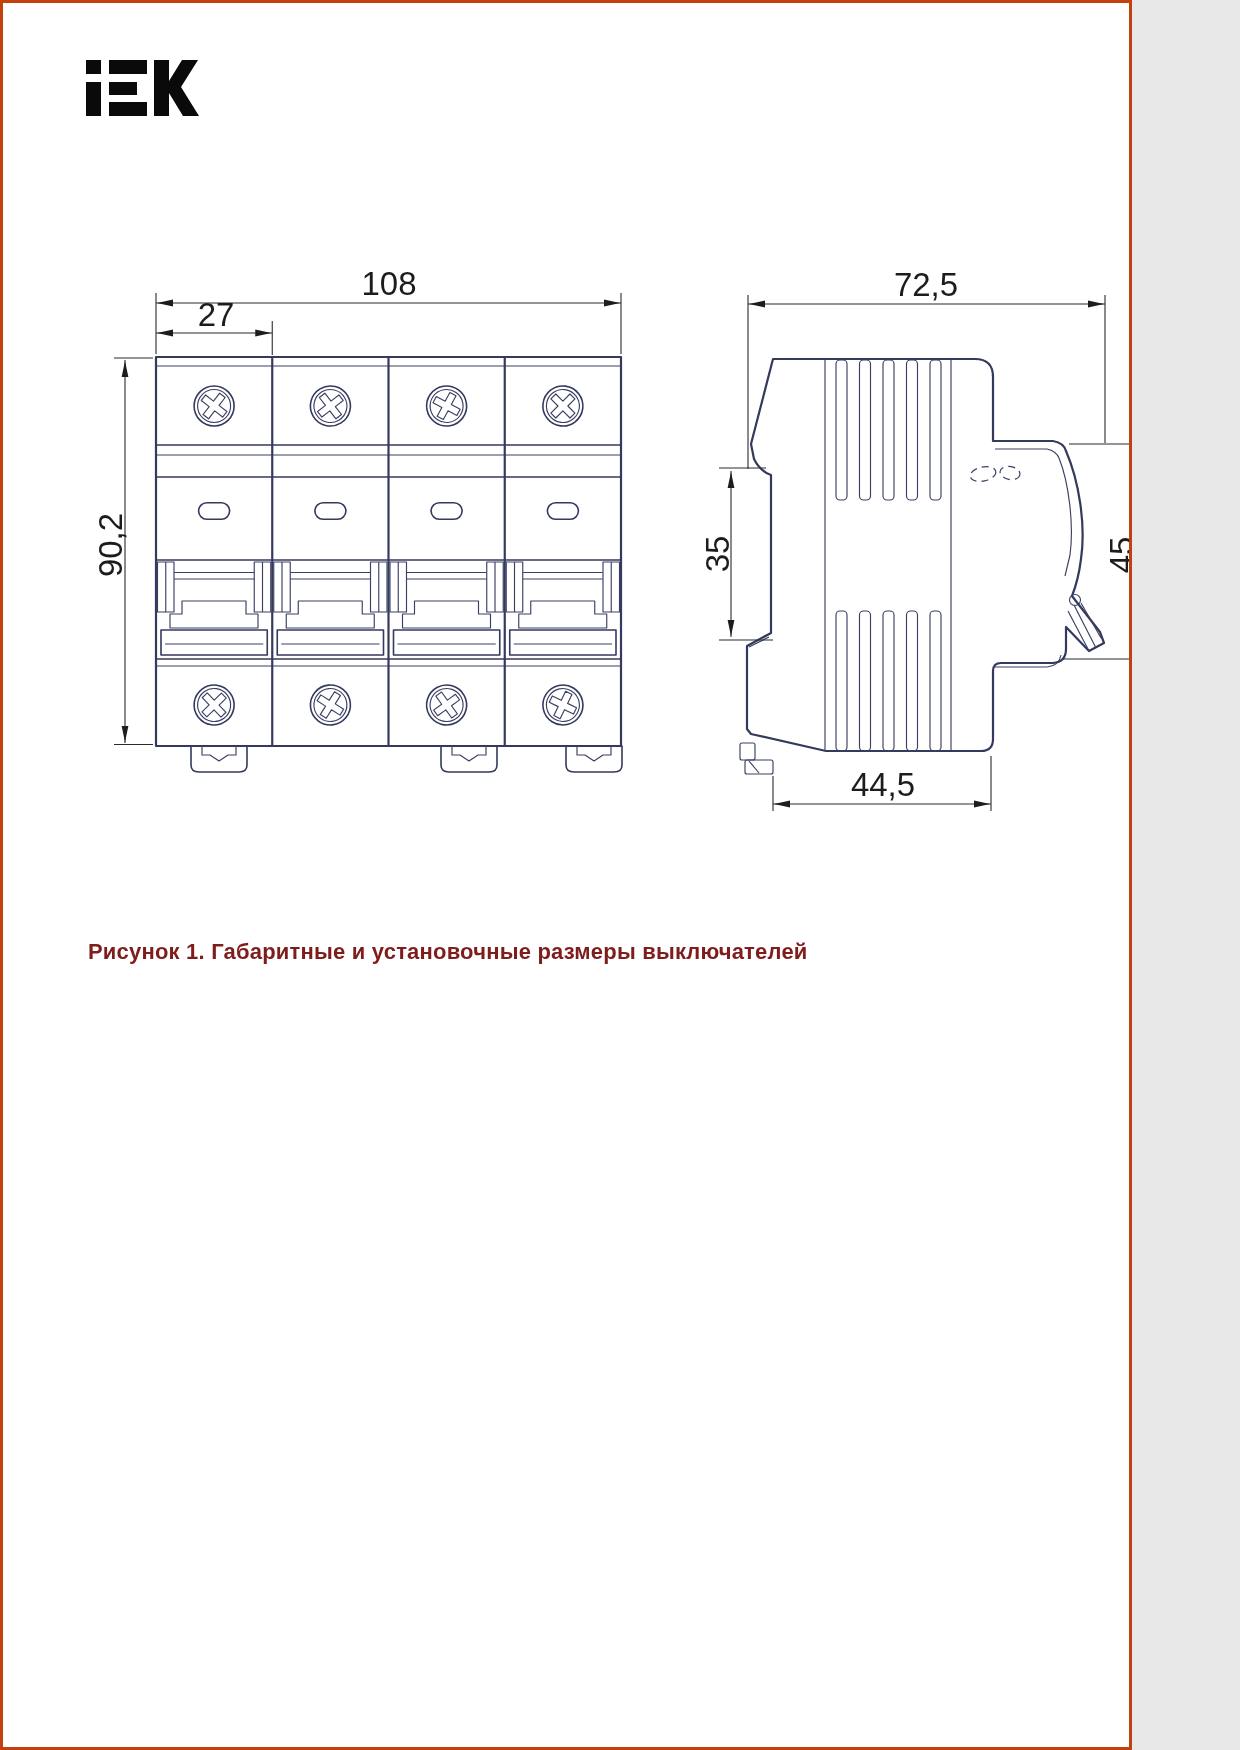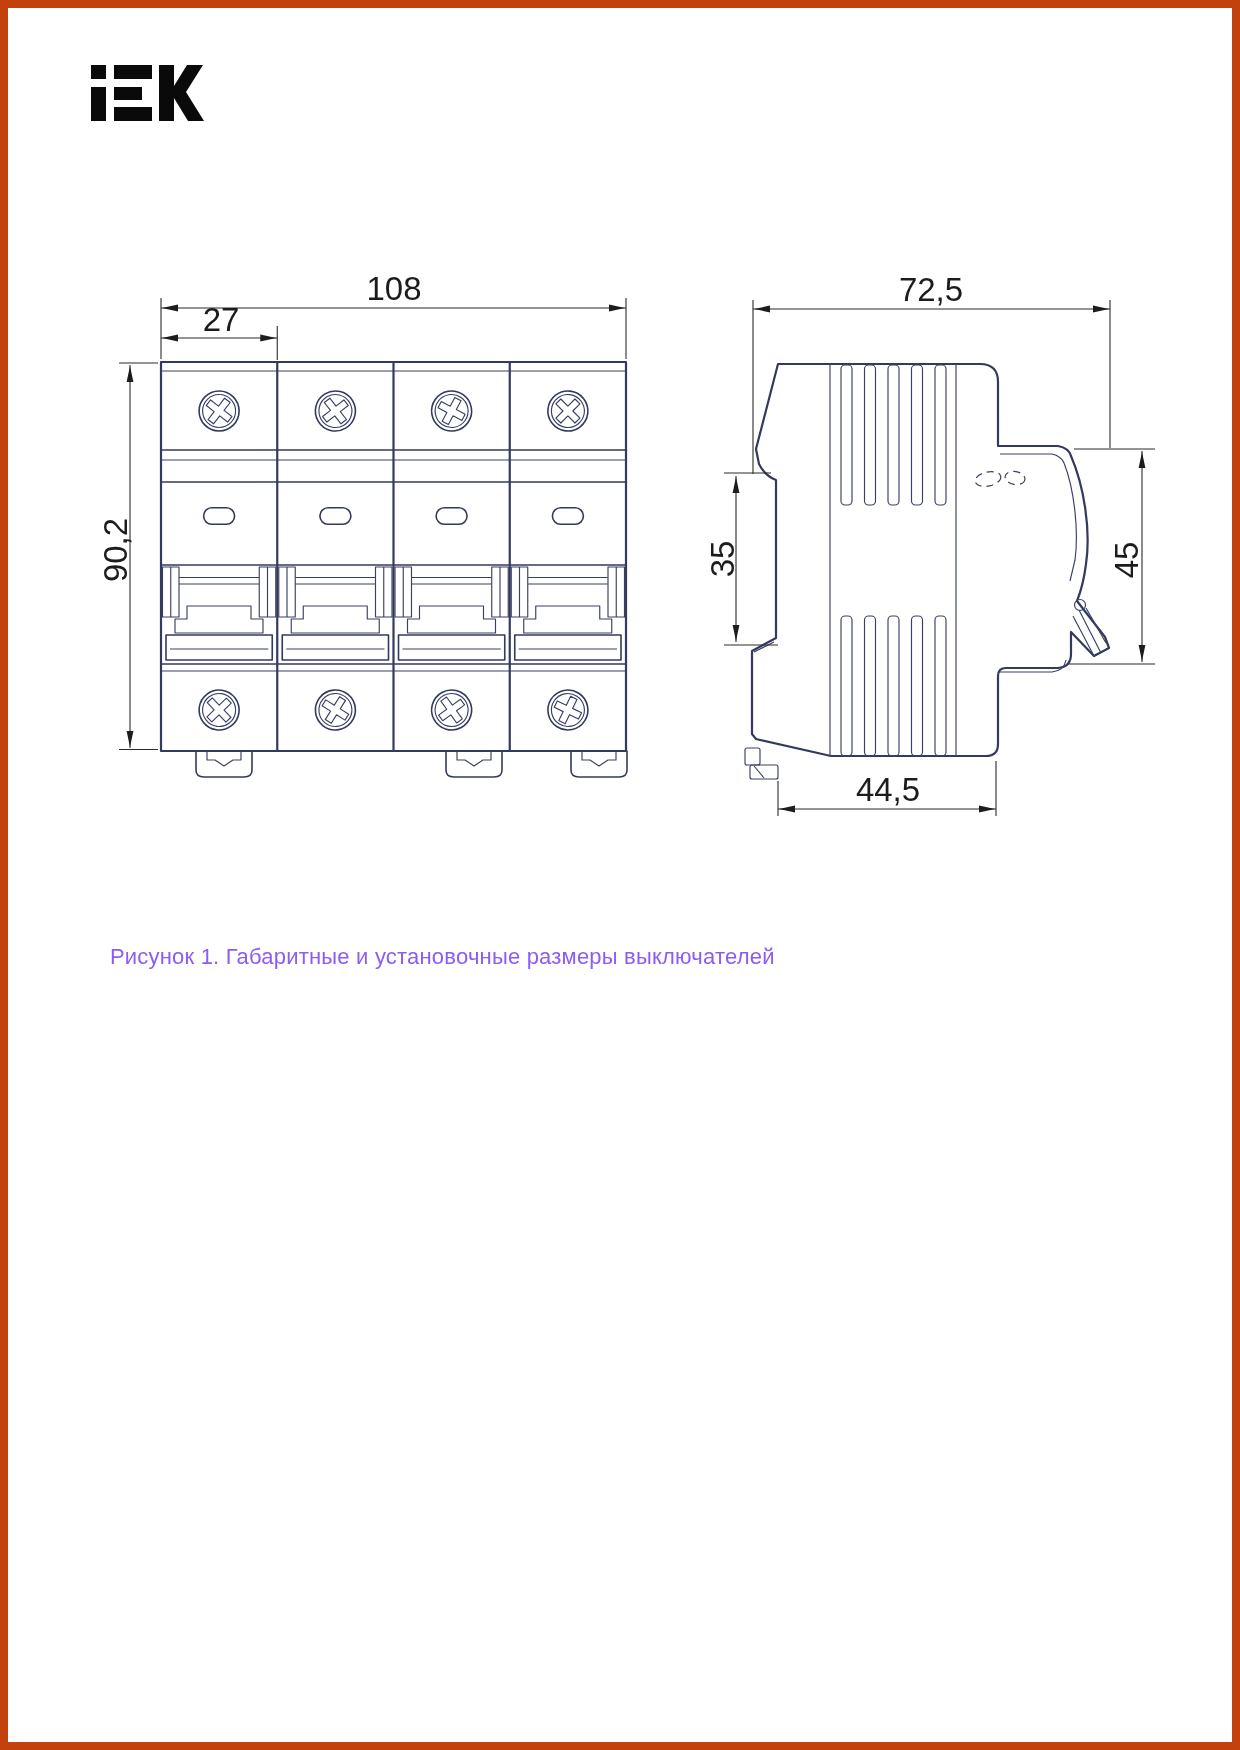--- a/index.html
+++ b/index.html
@@ -1,36 +1,36 @@
 <!DOCTYPE html>
 <html><head>
 <meta charset="utf-8">
 <style>
   html,body { margin:0; padding:0; background:#e8e8e8; }
   .page {
     position:relative;
-    width:1240px; height:1750px;
+    width:1132px; height:1750px;
     background:#ffffff;
-    border:8px solid #c2410c;
+    border:3px solid #c2410c;
     box-sizing:border-box;
     overflow:hidden;
     font-family:"Liberation Sans", sans-serif;
   }
   svg { position:absolute; left:0; top:0; }
   svg .draw   { stroke:#343a5e; fill:none; stroke-width:1.6; stroke-linejoin:round; stroke-linecap:round; }
   svg .draw2  { stroke:#343a5e; fill:none; stroke-width:2.2; stroke-linejoin:round; }
   svg .thin   { stroke:#3a4062; fill:none; stroke-width:1.15; stroke-linejoin:round; }
   svg .dim    { stroke:#2a2a2a; fill:none; stroke-width:1.1; }
   svg .arrow  { fill:#1d1d1d; stroke:none; }
   svg .dimtxt { fill:#1c1c1c; font-family:"Liberation Sans", sans-serif; font-size:33px; }
   svg .logo   { fill:#0a0a0a; stroke:none; }
   svg .dash   { stroke:#3a4062; fill:none; stroke-width:1.2; stroke-dasharray:7 5; }
   .caption {
-    position:absolute; left:102px; top:936px;
-    font-size:22px; color:#8b5cf6; letter-spacing:0.2px;
+    position:absolute; left:85px; top:936px;
+    font-size:22px; color:#7f1d1d; letter-spacing:0.2px;font-weight:bold;
   }
 </style>
 </head>
 <body>
 
 <div class="page">
 
 <svg width="1240" height="1010" viewBox="0 0 1240 1010">
   <defs>
     <g id="screw">

